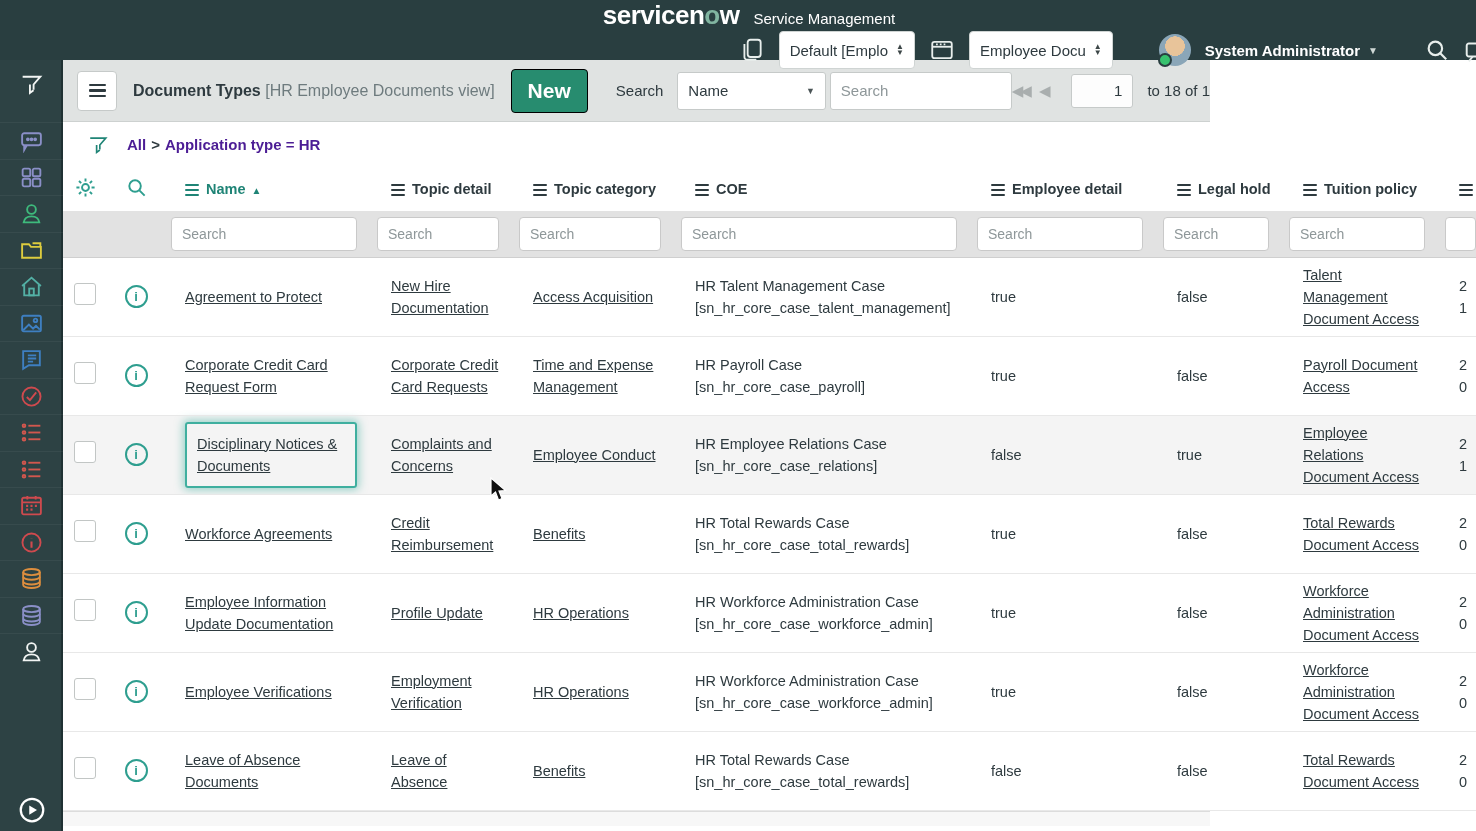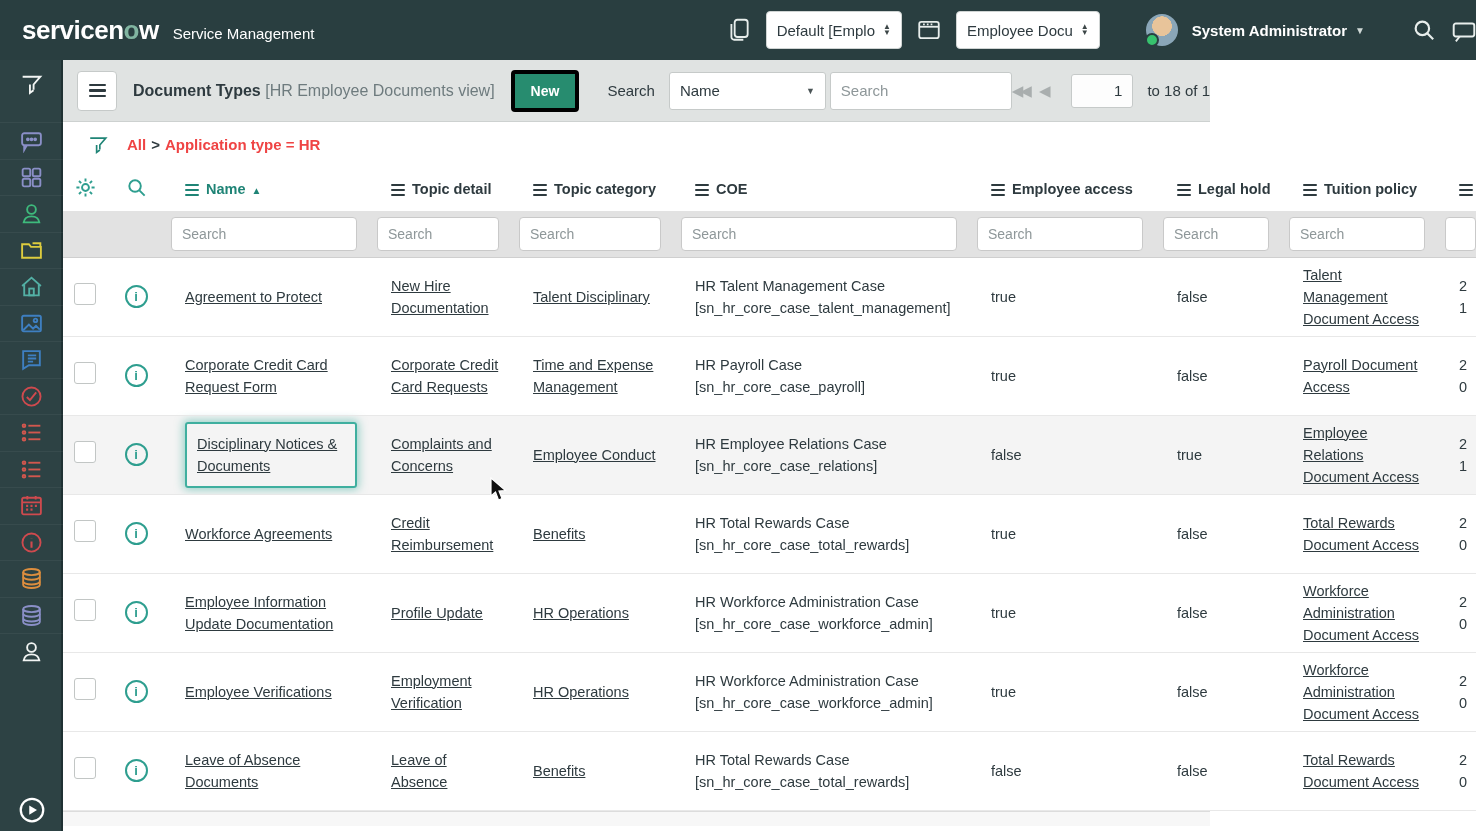--- a/index.html
+++ b/index.html
@@ -1,26 +1,26 @@
 <!DOCTYPE html>
 <html><head>
 <meta charset="utf-8">
 <style>
   * { margin:0; padding:0; box-sizing:border-box; }
   html,body { width:1476px; height:831px; overflow:hidden;
     font-family:"Liberation Sans","DejaVu Sans",sans-serif; background:#fff; }
 
   
   .top-header { position:absolute; left:0; top:0; width:1476px; height:60px;
-    background:#293e40; display:flex; align-items:center; color:#fff; z-index:5; }
+    background:#293e40; display:flex; align-items:center; color:#fff; z-index:5;flex-direction:column; }
   .logo-wrap { margin-left:22px; display:flex; align-items:baseline; white-space:nowrap; }
   .logo-main { font-size:26px; font-weight:bold; letter-spacing:-.5px; color:#fff; }
   .logo-o { color:#81b5a1; }
   .logo-product { margin-left:14px; font-size:15px; color:#fff; }
-  .hdr-right { margin-left:auto; display:flex; align-items:center; gap:14px; padding-right:13px; }
+  .hdr-right { margin-left:auto; display:flex; align-items:center; gap:14px; padding-right:0; }
   .hdr-icon { width:26px; height:26px; color:#e8eeec; flex:0 0 auto; }
   .hdr-select { background:#fff; color:#2e3a3f; border:1px solid #cfd4d3; border-radius:4px;
     height:38px; display:flex; align-items:center; padding:0 10px; font-size:15px; gap:8px; cursor:pointer; }
   .updown { display:flex; flex-direction:column; line-height:.75; font-size:8px; color:#3c4647; }
   .avatar { width:32px; height:32px; border-radius:50%; position:relative; flex:0 0 auto;
     background:radial-gradient(circle at 50% 38%, #e8c49a 0 38%, #8aa6b8 39% 100%); }
   .avatar::after { content:""; position:absolute; left:-1px; bottom:-1px; width:10px; height:10px;
     border-radius:50%; background:#37c26e; border:2px solid #293e40; }
   .user-name { font-size:15px; font-weight:bold; white-space:nowrap; display:flex; align-items:center; gap:8px; cursor:pointer; }
   .caret { font-size:10px; color:#cfd8d6; }
@@ -43,39 +43,39 @@
   
   .toolbar { height:62px; background:#e0e3e2; border-bottom:1px solid #cdd1d0;
     display:flex; align-items:center; padding:0 0 0 14px; }
   .burger-btn { width:40px; height:40px; background:#fff; border:1px solid #c6cac9; border-radius:4px;
     display:flex; align-items:center; justify-content:center; cursor:pointer; flex:0 0 auto; }
   .bars { display:inline-flex; flex-direction:column; gap:3px; }
   .bars i { display:block; width:17px; height:2.5px; background:#2e3a3f; border-radius:1px; }
   .list-title { margin-left:16px; font-size:16px; color:#2e3a3f; white-space:nowrap; }
   .list-title b { font-weight:bold; }
   .view-label { color:#6e7b7e; font-weight:normal; }
-  .new-btn { margin-left:16px; background:#278c6f; border:4px solid #000000; color:#fff;
-    font-size:14px; font-weight:bold; border-radius:4px; padding:9px 16px; cursor:pointer; }
+  .new-btn { margin-left:16px; background:#278c6f; border:1px solid #000000; color:#fff;
+    font-size:21px; font-weight:bold; border-radius:4px; padding:9px 16px; cursor:pointer; }
   .search-label { margin-left:28px; font-size:15px; color:#2e3a3f; }
   .field-select { margin-left:14px; width:243px; height:38px; background:#fff; border:1px solid #c6cac9;
     border-radius:3px; display:flex; align-items:center; padding:0 10px; font-size:15px; color:#2e3a3f; cursor:pointer; }
   .field-select .dd { margin-left:auto; font-size:9px; color:#4a5456; }
   .search-input { margin-left:4px; width:182px; height:38px; background:#fff; border:1px solid #c6cac9;
     border-radius:3px; padding:0 10px; font-size:15px; color:#2e3a3f; }
   .search-input::placeholder { color:#8e9799; }
   .pager { margin-left:auto; display:flex; align-items:center; gap:10px; white-space:nowrap; }
   .pg-arrow { color:#a9aeae; font-size:15px; cursor:pointer; letter-spacing:-3px; }
   .pg-input { width:62px; height:34px; border:1px solid #c6cac9; border-radius:3px; background:#fdfdfd;
     text-align:right; padding:0 10px; font-size:15px; color:#2e3a3f; margin-left:14px; }
   .pg-range { font-size:15px; color:#2e3a3f; margin-left:4px; }
 
   
   .crumb-row { height:45px; display:flex; align-items:center; padding-left:24px; background:#fff; }
   .crumb-funnel { width:22px; height:22px; color:#1f8476; margin-right:18px; }
-  .crumb-text { font-size:15px; font-weight:bold; color:#ef4444; cursor:pointer; }
+  .crumb-text { font-size:15px; font-weight:bold; color:#4c1d95; cursor:pointer; }
   .crumb-sep { color:#2e3a3f; margin:0 5px; }
 
   
   table.grid { border-collapse:collapse; table-layout:fixed; width:1413px; }
   col.c-check{width:44px} col.c-info{width:58px} col.c-name{width:206px} col.c-tdet{width:142px}
   col.c-tcat{width:162px} col.c-coe{width:296px} col.c-eacc{width:186px} col.c-lhold{width:126px}
   col.c-spol{width:156px} col.c-part{width:37px}
   .hdr-row th { height:44px; text-align:left; vertical-align:middle; font-size:14.5px; font-weight:bold;
     color:#2e3a3f; padding:0 8px 0 20px; white-space:nowrap; cursor:pointer; background:#fff; }
   .hdr-row th.center { text-align:center; padding:0; }
@@ -367,21 +367,21 @@
             </span><span>Topic category</span></th>
           <th><span class="col-bars">
               <i></i>
               <i></i>
               <i></i>
             </span><span>COE</span></th>
           <th><span class="col-bars">
               <i></i>
               <i></i>
               <i></i>
-            </span><span>Employee access</span></th>
+            </span><span>Employee detail</span></th>
           <th><span class="col-bars">
               <i></i>
               <i></i>
               <i></i>
             </span><span>Legal hold</span></th>
           <th><span class="col-bars">
               <i></i>
               <i></i>
               <i></i>
             </span><span>Tuition policy</span></th>
@@ -403,21 +403,21 @@
           <td><input placeholder="Search" style=""></td>
           <td><input placeholder="Search" style=""></td>
           <td><input placeholder="Search" style=""></td>
           <td style="padding-right:0"><input placeholder="" style=""></td>
         </tr>
         <tr class="data-row">
           <td class="cell-check"><span class="row-check"></span></td>
           <td class="cell-info"><span class="info-dot">i</span></td>
           <td class="cell-name"><a class="cell-link">Agreement to Protect</a></td>
           <td><a class="cell-link">New Hire Documentation</a></td>
-          <td><a class="cell-link">Talent Disciplinary</a></td>
+          <td><a class="cell-link">Access Acquisition</a></td>
           <td>HR Talent Management Case [sn_hr_core_case_talent_management]</td>
           <td>true</td>
           <td>false</td>
           <td><a class="cell-link">Talent Management Document Access</a></td>
           <td class="part-col">
             <div>2</div>
             <div>1</div>
           </td>
         </tr>
         <tr class="data-row">

